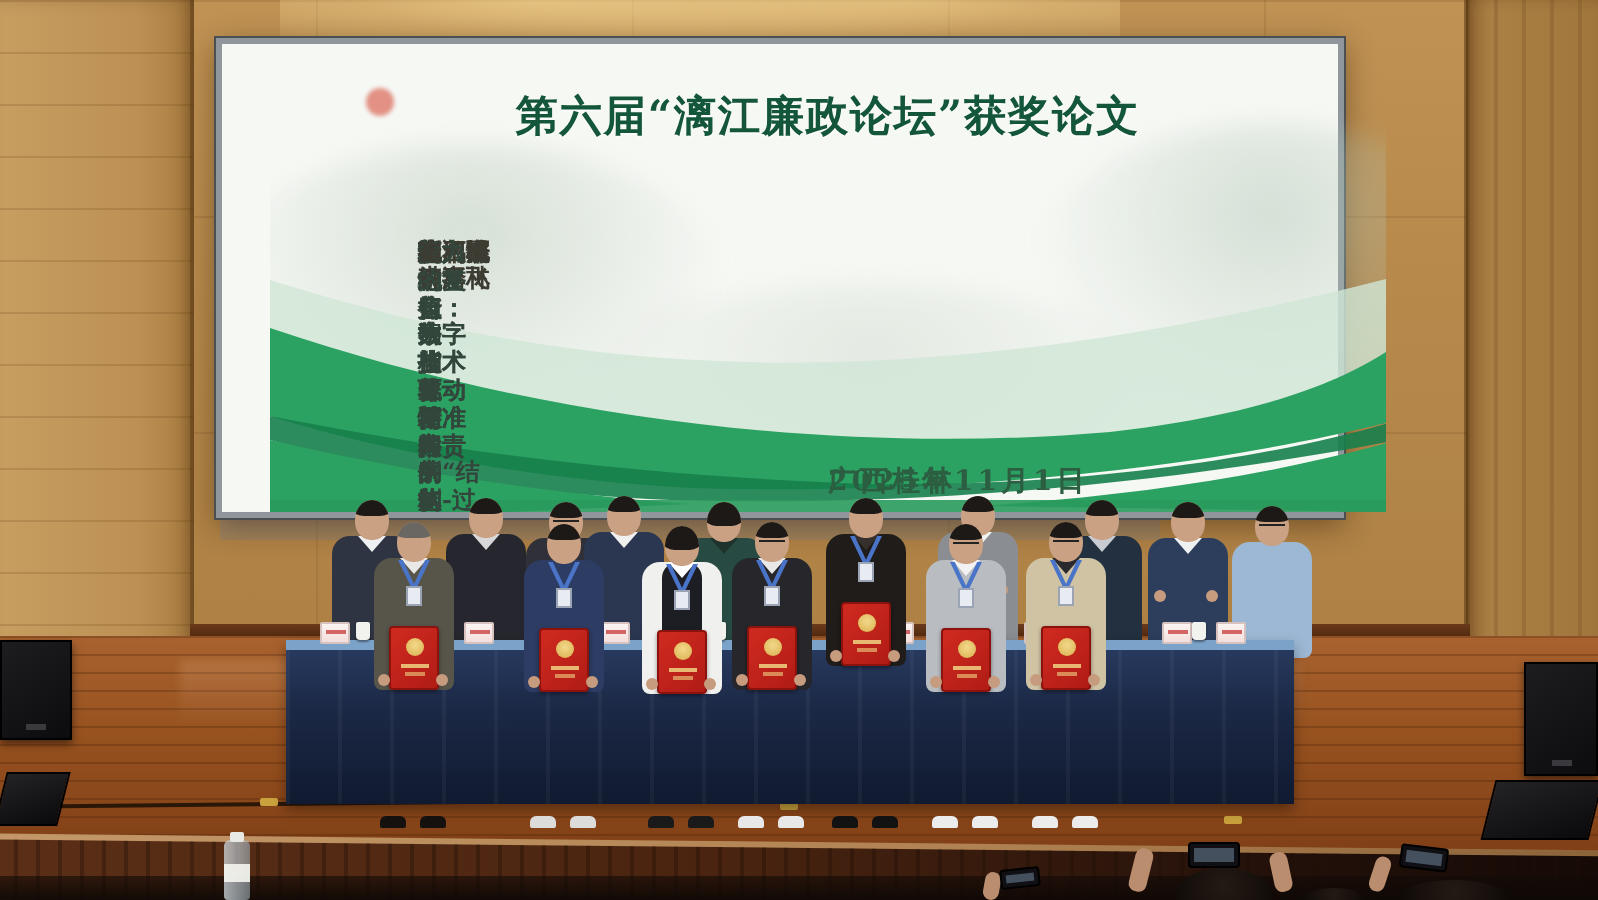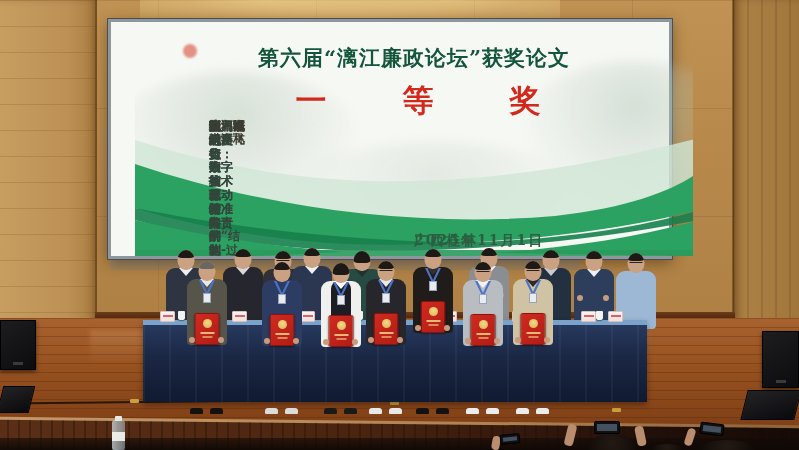--- a/index.html
+++ b/index.html
@@ -136,21 +136,20 @@
       <svg class="wave" viewBox="0 0 564 234">
         <path d="M0,118 C140,162 300,184 564,116 L564,170 C380,216 160,206 0,178 Z" fill="#cfe6d6" opacity="0.8"></path>
         <path d="M0,142 C130,186 280,206 420,194 C500,185 540,167 564,150 L564,188 C470,212 340,226 210,222 C130,218 50,202 0,186 Z" fill="#2ba261"></path>
         <path d="M0,186 C80,202 180,216 300,220 C420,222 520,202 564,188 L564,198 C460,218 330,232 200,228 C110,224 40,210 0,198 Z" fill="#17804c" opacity="0.9"></path>
         <path d="M0,198 C60,212 130,224 210,230 L120,234 L0,234 Z" fill="#2ba261"></path>
         <path d="M564,198 C500,216 430,226 355,231 L564,234 Z" fill="#2ba261"></path>
         <rect x="0" y="228" width="564" height="6" fill="#299a5c" opacity="0.9"></rect>
       </svg>
 
       <div class="scr-title">第六届“漓江廉政论坛”获奖论文</div>
-      <div class="scr-prize">一等奖</div>
       <div class="papers" id="papers-list">
           <div class="paper-row">
             <div class="paper-title">违纪行为构成要件的体系构建</div>
             <div class="paper-authors">金鸿浩</div>
           </div>
           <div class="paper-row">
             <div class="paper-title">纪检监察监督与检察监督关系论纲</div>
             <div class="paper-authors">刘用军</div>
           </div>
           <div class="paper-row">

